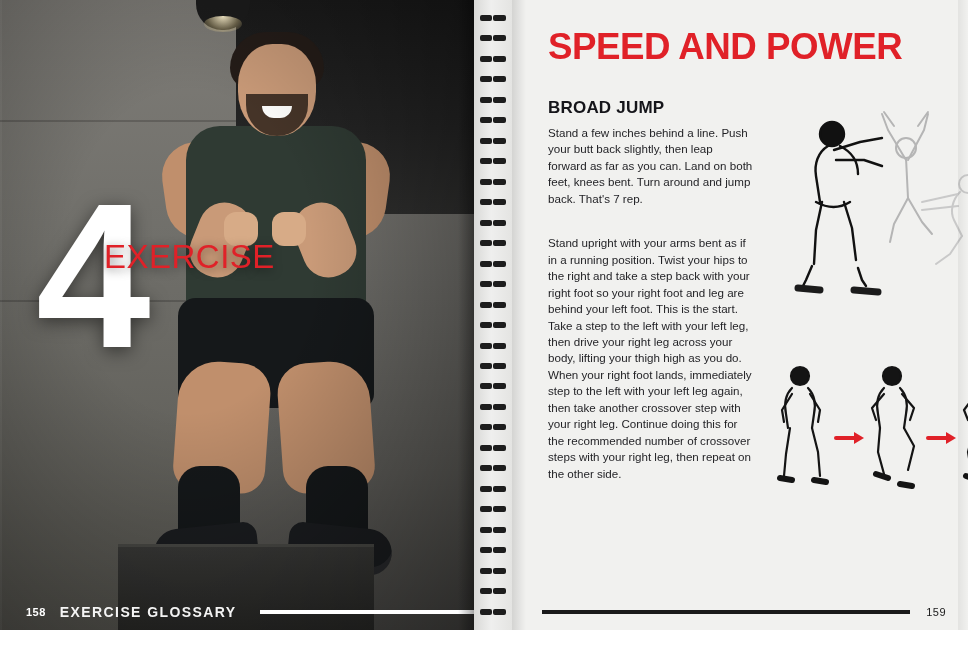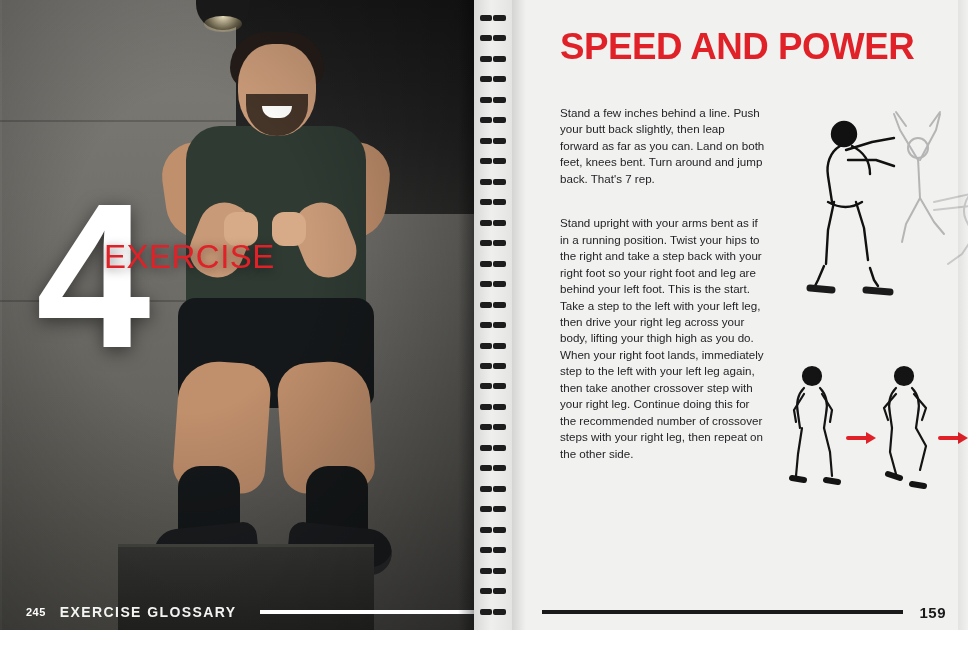--- a/index.html
+++ b/index.html
@@ -197,21 +197,21 @@
   }
 
   
   .page-right {
     position: relative;
     flex: 1;
     height: 630px;
     background: #f1f1ef;
     overflow: hidden;
   }
-  .right-inner { position: absolute; inset: 0; padding: 26px 22px 0 48px; }
+  .right-inner { position: absolute; inset: 0; padding: 26px 22px 0 36px; }
   .section-title {
     font-size: 36px; font-weight: 700; color: #e02128;
     letter-spacing: -0.5px; text-transform: uppercase;
     font-stretch: condensed;
     transform: scaleX(1.02);
     transform-origin: left center;
   }
   .columns { display: flex; margin-top: 30px; }
   .col-text { width: 206px; flex: 0 0 206px; }
   .col-art { flex: 1; padding-left: 18px; }
@@ -232,21 +232,21 @@
   .fig-carioca { height: 190px; margin-top: 48px; }
 
   .right-footer {
     position: absolute; right: 0; bottom: 0; width: 100%; height: 36px;
     display: flex; align-items: center; justify-content: flex-end;
   }
   .footer-rule-right {
     flex: 1; height: 4px; background: #1a1a1a; margin-right: 16px; margin-left: 30px;
   }
   .pg-num-right {
-    font-size: 15px; font-weight: 700; color: #1a1a1a;
+    font-size: 11px; font-weight: 400; color: #1a1a1a;
     margin-right: 22px; letter-spacing: .5px;
   }
   .page-edge {
     position: absolute; right: 0; top: 0; width: 10px; height: 630px;
     background: linear-gradient(90deg, rgba(0,0,0,0.06), rgba(0,0,0,0));
   }
   .shadow-gutter-left {
     position: absolute; right: 0; top: 0; width: 16px; height: 630px;
     background: linear-gradient(90deg, rgba(0,0,0,0) 0%, rgba(0,0,0,0.35) 100%);
     pointer-events: none;
@@ -294,21 +294,21 @@
       </div>
       <div class="plyo-box"></div>
     </div>
 
     <div class="chapter-num">4</div>
     <div class="chapter-words">
       <div class="chapter-kicker">EXERCISE</div>
     </div>
 
     <div class="left-footer">
-      <span class="pg-num-left">245</span>
+      <span class="pg-num-left">158</span>
       <span class="run-head-left">EXERCISE GLOSSARY</span>
       <span class="footer-rule-left"></span>
     </div>
 
     <div class="shadow-gutter-left"></div>
   </div>
 
   <div class="binding">
     <div class="coil"></div>
     <div class="coil"></div>
@@ -343,20 +343,21 @@
   </div>
 
   <div class="page-right">
     <div class="shadow-gutter-right"></div>
     <div class="right-inner">
       <div class="section-title">SPEED AND POWER</div>
 
       <div class="columns">
         <div class="col-text">
           <div>
+            <div class="entry-title">BROAD JUMP</div>
             <p class="entry-body">Stand a few inches behind a line. Push your butt back slightly, then leap forward as far as you can. Land on both feet, knees bent. Turn around and jump back. That's 7 rep.</p>
           </div>
           <div class="entry-2">
             <p class="entry-body">Stand upright with your arms bent as if in a running position. Twist your hips to the right and take a step back with your right foot so your right foot and leg are behind your left foot. This is the start. Take a step to the left with your left leg, then drive your right leg across your body, lifting your thigh high as you do. When your right foot lands, immediately step to the left with your left leg again, then take another crossover step with your right leg. Continue doing this for the recommended number of crossover steps with your right leg, then repeat on the other side.</p>
           </div>
         </div>
 
         <div class="col-art">
 
           <div class="fig fig-broad">

